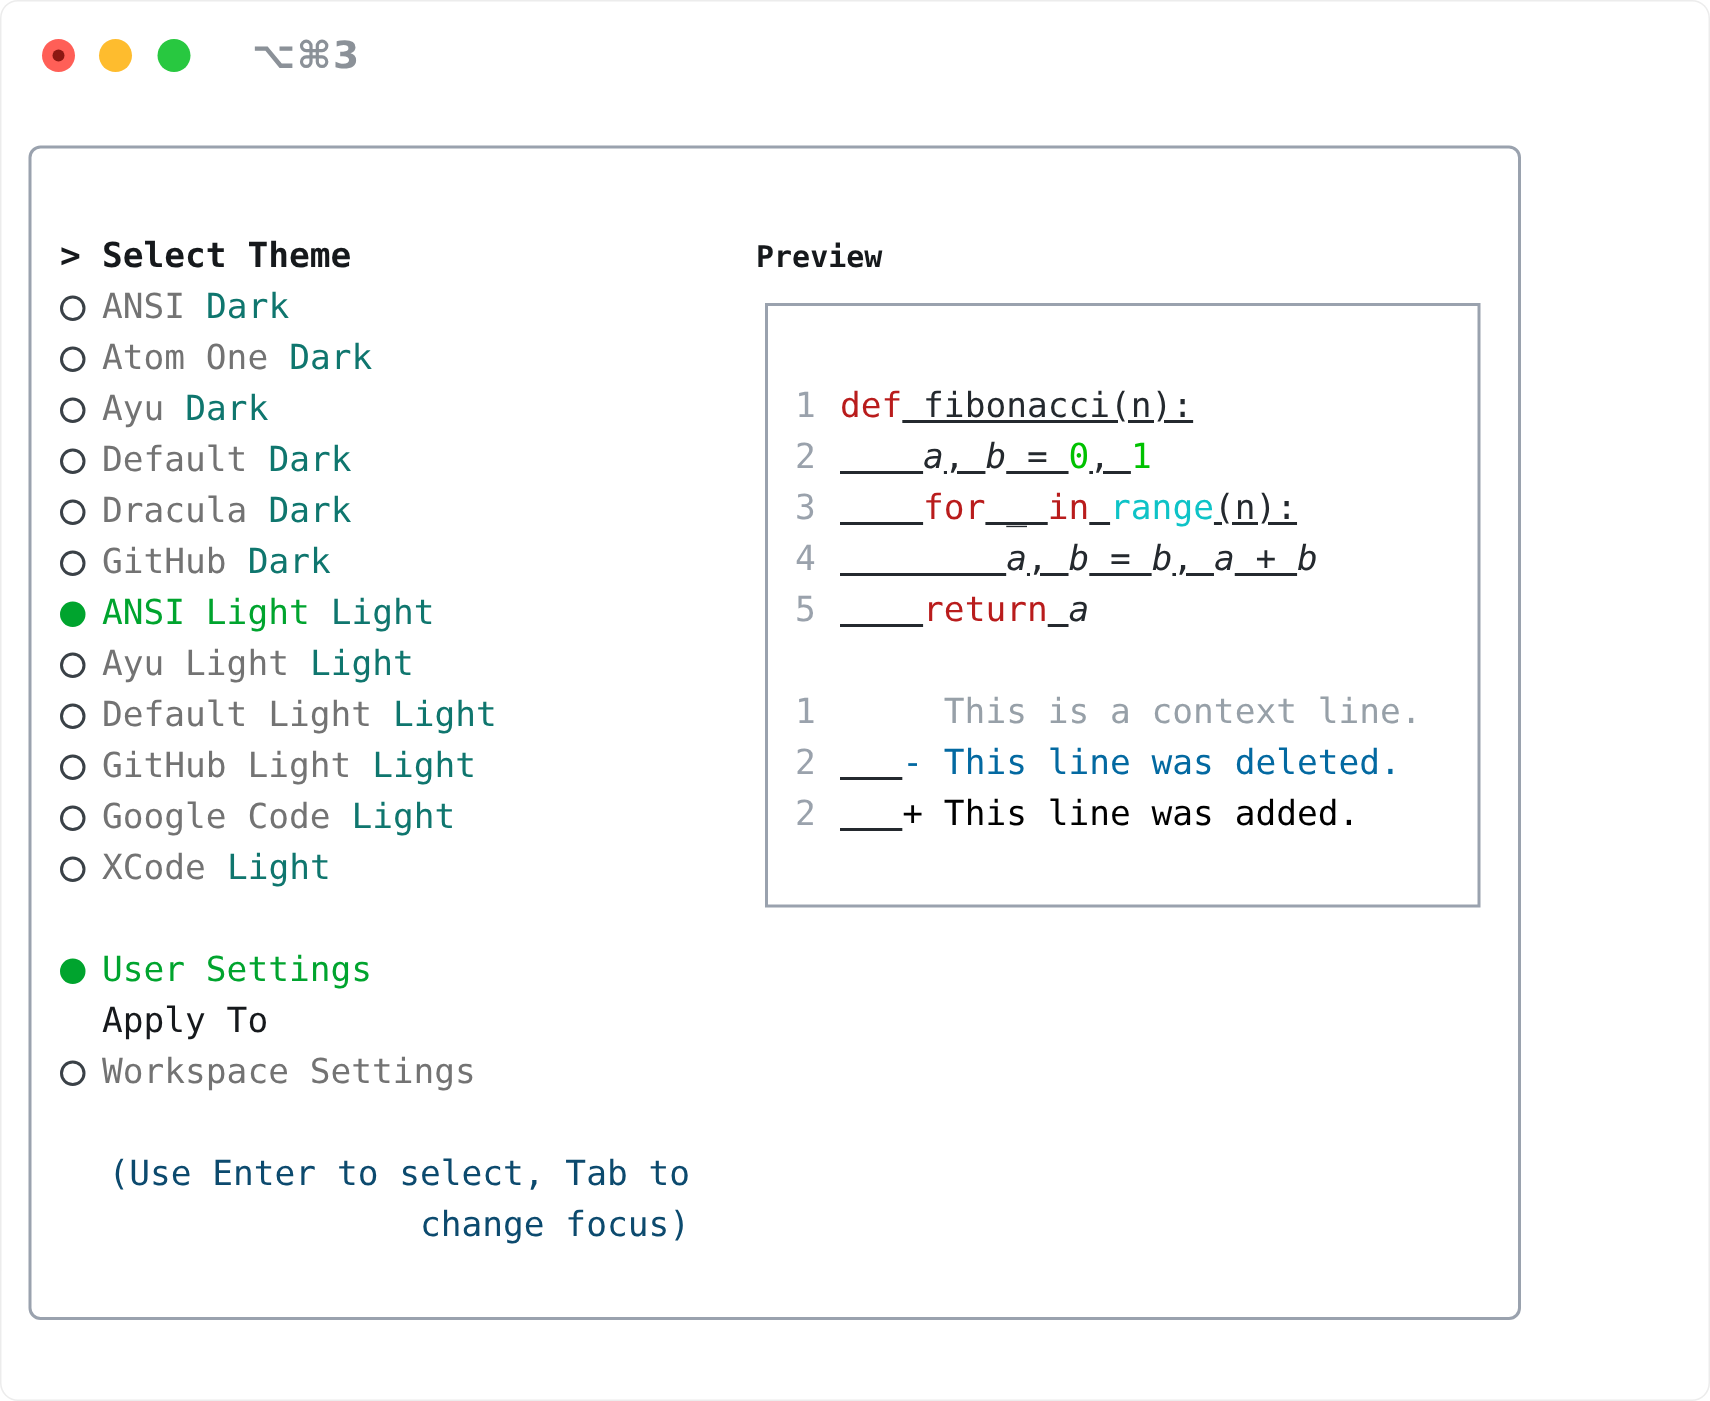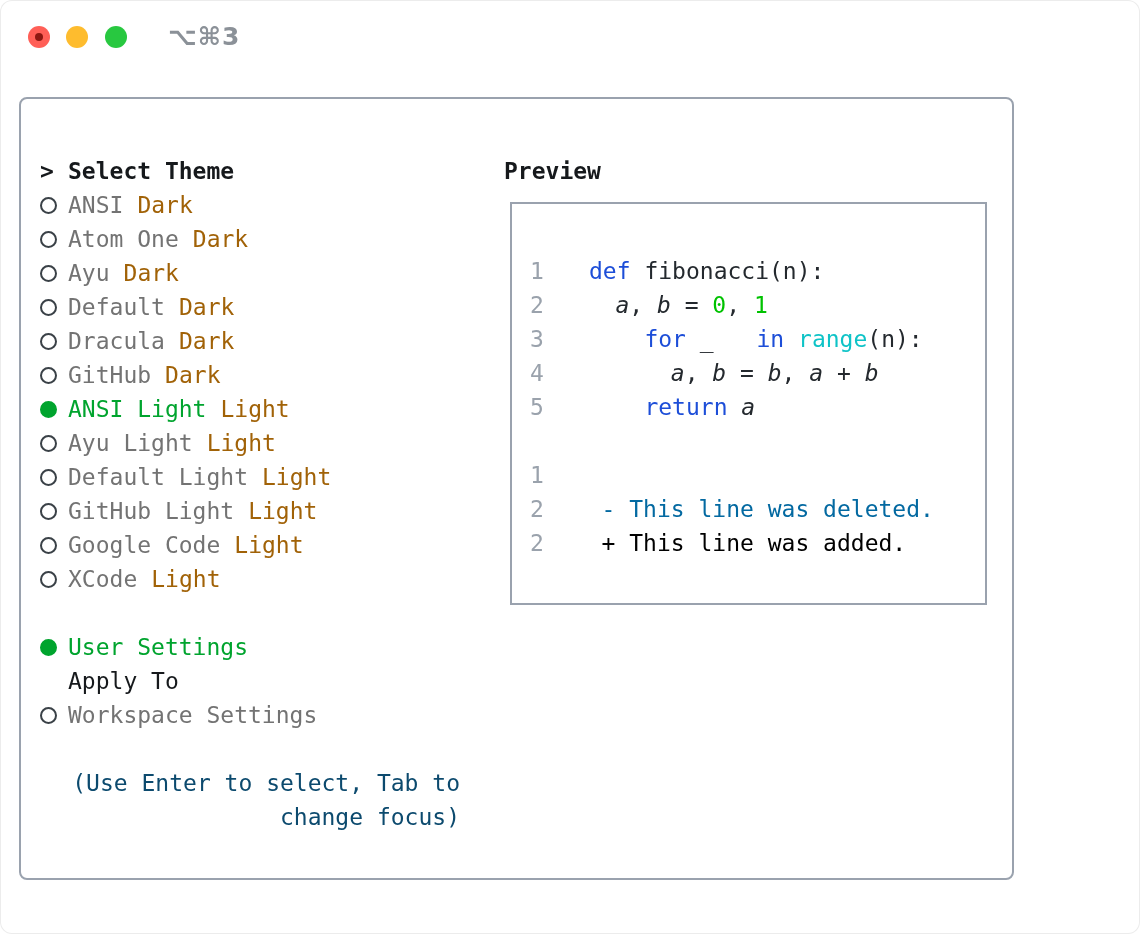--- a/index.html
+++ b/index.html
@@ -26,36 +26,36 @@
   .left-col{position:absolute;left:19px;top:55px;width:445px;font-size:23px;line-height:34px;}
   .row{display:flex;align-items:center;height:34px;white-space:pre;}
   .marker{flex:0 0 28px;display:flex;align-items:center;}
   .radio{display:inline-block;width:13px;height:13px;border:2.5px solid #3a4147;
          border-radius:50%;box-sizing:content-box;}
   .row.selected .radio{background:#00a42e;border-color:#00a42e;}
   .hdr-prefix{color:#16191c;font-weight:bold;}
   .hdr-label{color:#16191c;font-weight:bold;}
   .item-label{color:#737373;}
   .row.selected .item-label{color:#00a42e;}
-  .tag{color:#a16207;margin-left:14px;}
+  .tag{color:#0f766e;margin-left:14px;}
   .spacer34{height:34px;}
   .apply-hdr{color:#16191c;margin-left:28px;}
   .help{color:#0c4a6e;width:420px;white-space:normal;text-align:right;}
 
   
-  .preview-header{position:absolute;left:483px;top:55px;font-size:23px;line-height:34px;
+  .preview-header{position:absolute;left:483px;top:55px;font-size:20px;line-height:34px;
                   color:#16191c;font-weight:bold;}
   .preview-box{position:absolute;left:489px;top:103px;width:477px;height:403px;
                border:2px solid #9aa2ae;box-sizing:border-box;background:#fff;
                padding:50px 0 0 18px;font-size:23px;line-height:34px;}
   .pline{display:flex;height:34px;align-items:center;}
   .lnum{flex:0 0 30px;color:#9aa2ac;white-space:pre;}
   .tokens{white-space:pre;}
-  .tok.fg{color:#24292e;}
-  .tok.kw{color:#1d4ed8;margin-left:29px;}
+  .tok.fg{color:#24292e;text-decoration:underline;}
+  .tok.kw{color:#b91c1c;}
   .tok.builtin{color:#0ec3c7;margin-top:47px;}
   .tok.num{color:#00c200;}
   .tok.var{color:#24292e;font-style:italic;}
   .tok.ctx{color:#97a0a8;}
   .tok.del{color:#0369a1;}
   .tok.add{color:#000000;text-align:right;}
 </style>
 </head>
 <body>
 
@@ -182,20 +182,21 @@
         </div>
         <div class="pline">
           <span class="lnum">5</span>
           <span class="tokens"><span class="tok fg">    </span><span class="tok kw">return</span><span class="tok fg"> </span><span class="tok var">a</span></span>
         </div>
 
       <div class="spacer34"></div>
 
       <div class="pline">
           <span class="lnum">1</span>
+          <span class="tokens"><span class="tok ctx">     This is a context line.</span></span>
         </div>
         <div class="pline">
           <span class="lnum">2</span>
           <span class="tokens"><span class="tok fg">   </span><span class="tok del">- This line was deleted.</span></span>
         </div>
         <div class="pline">
           <span class="lnum">2</span>
           <span class="tokens"><span class="tok fg">   </span><span class="tok add">+ This line was added.</span></span>
         </div>
 

